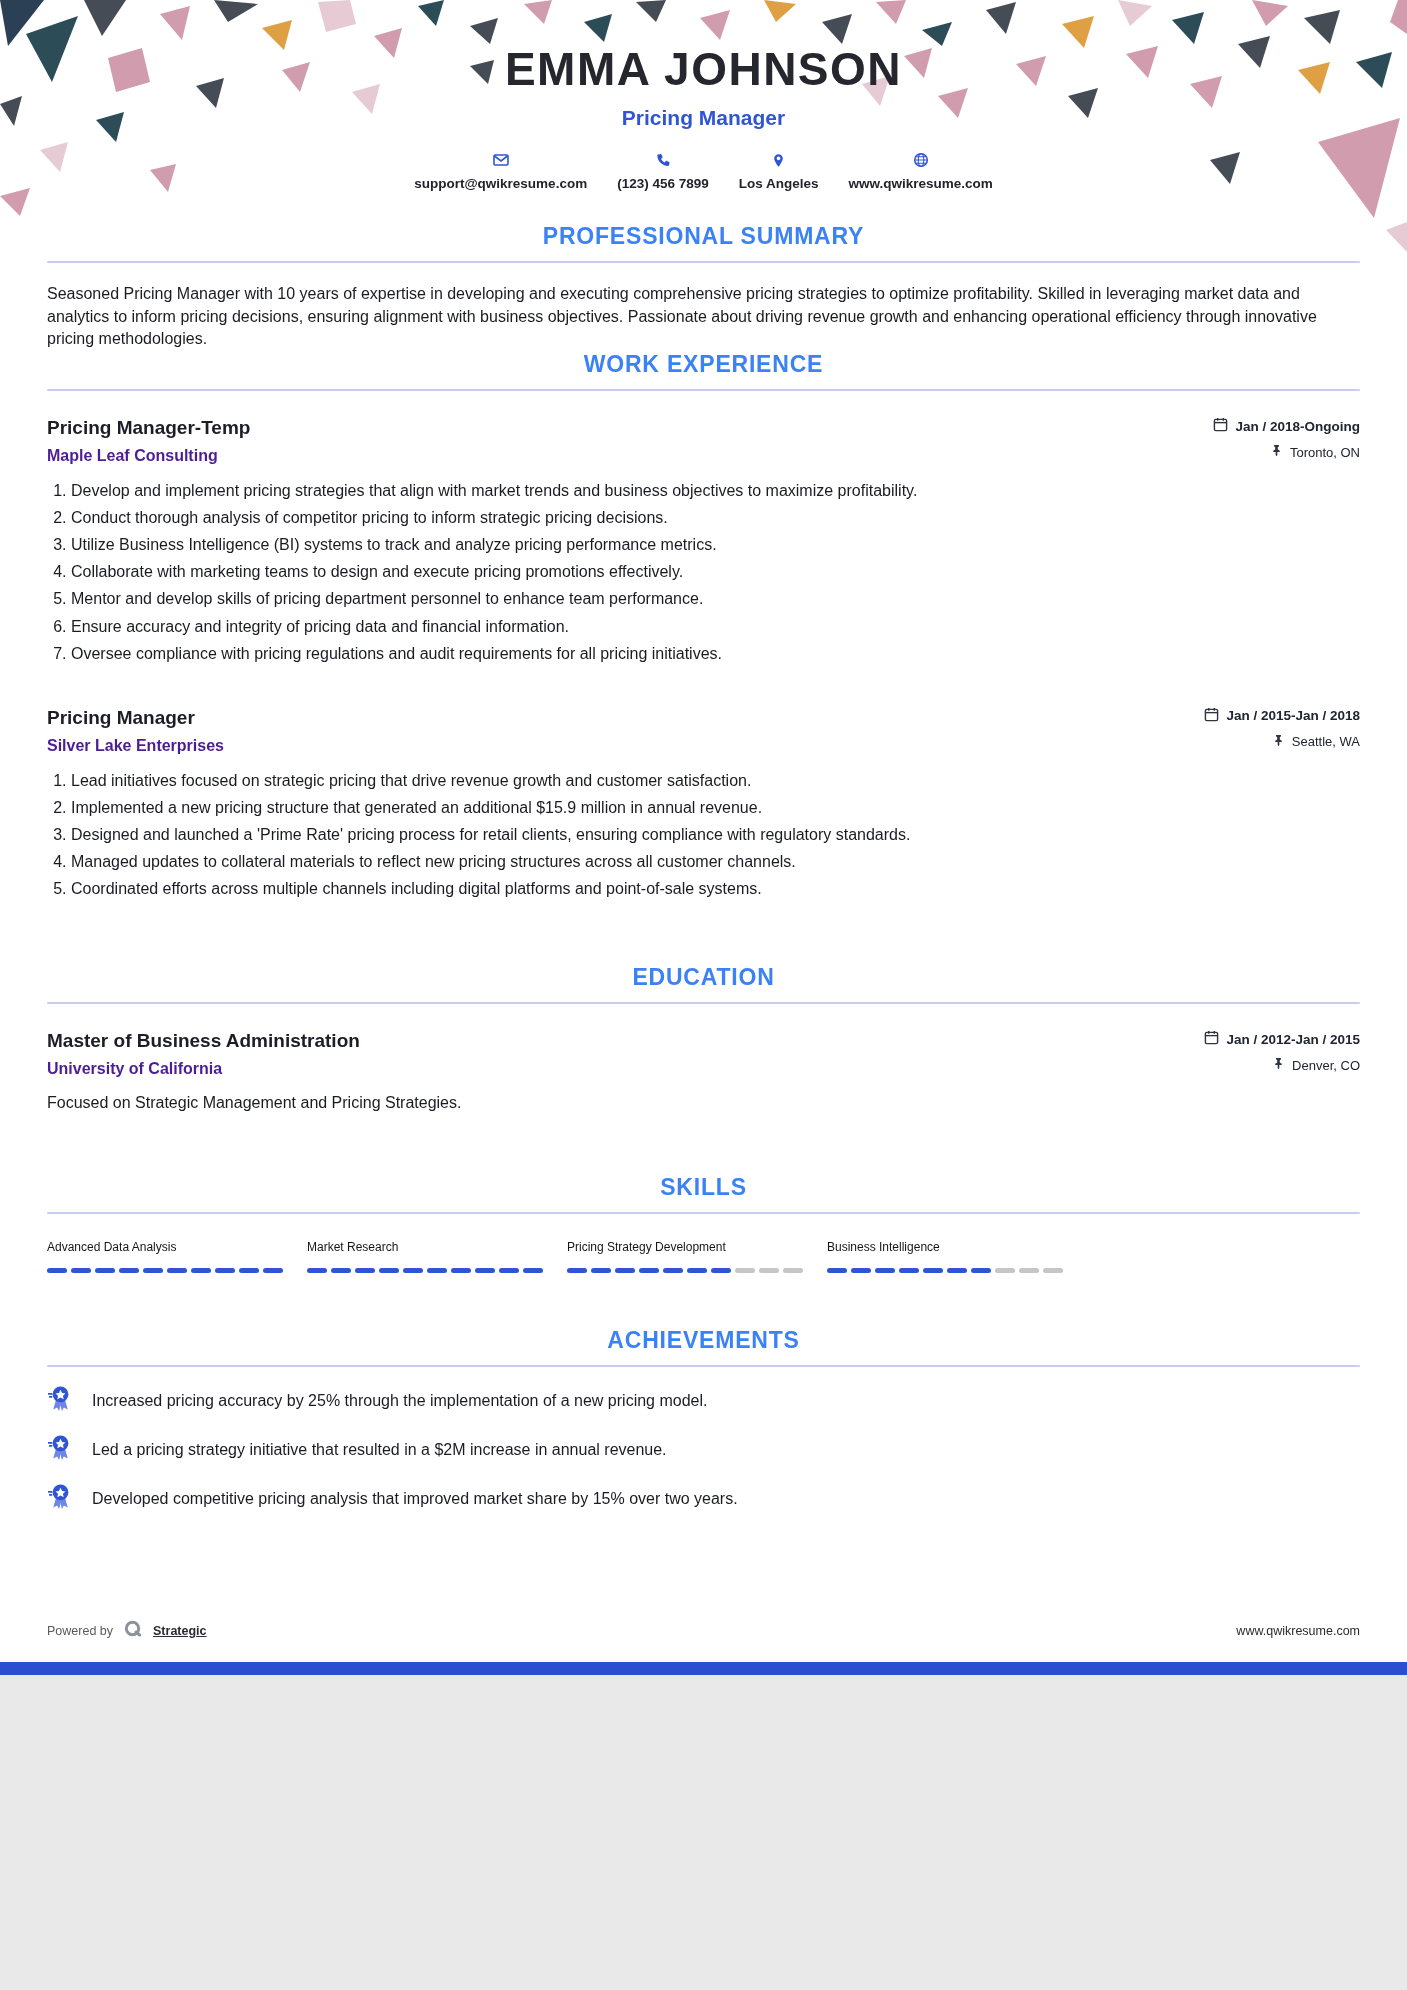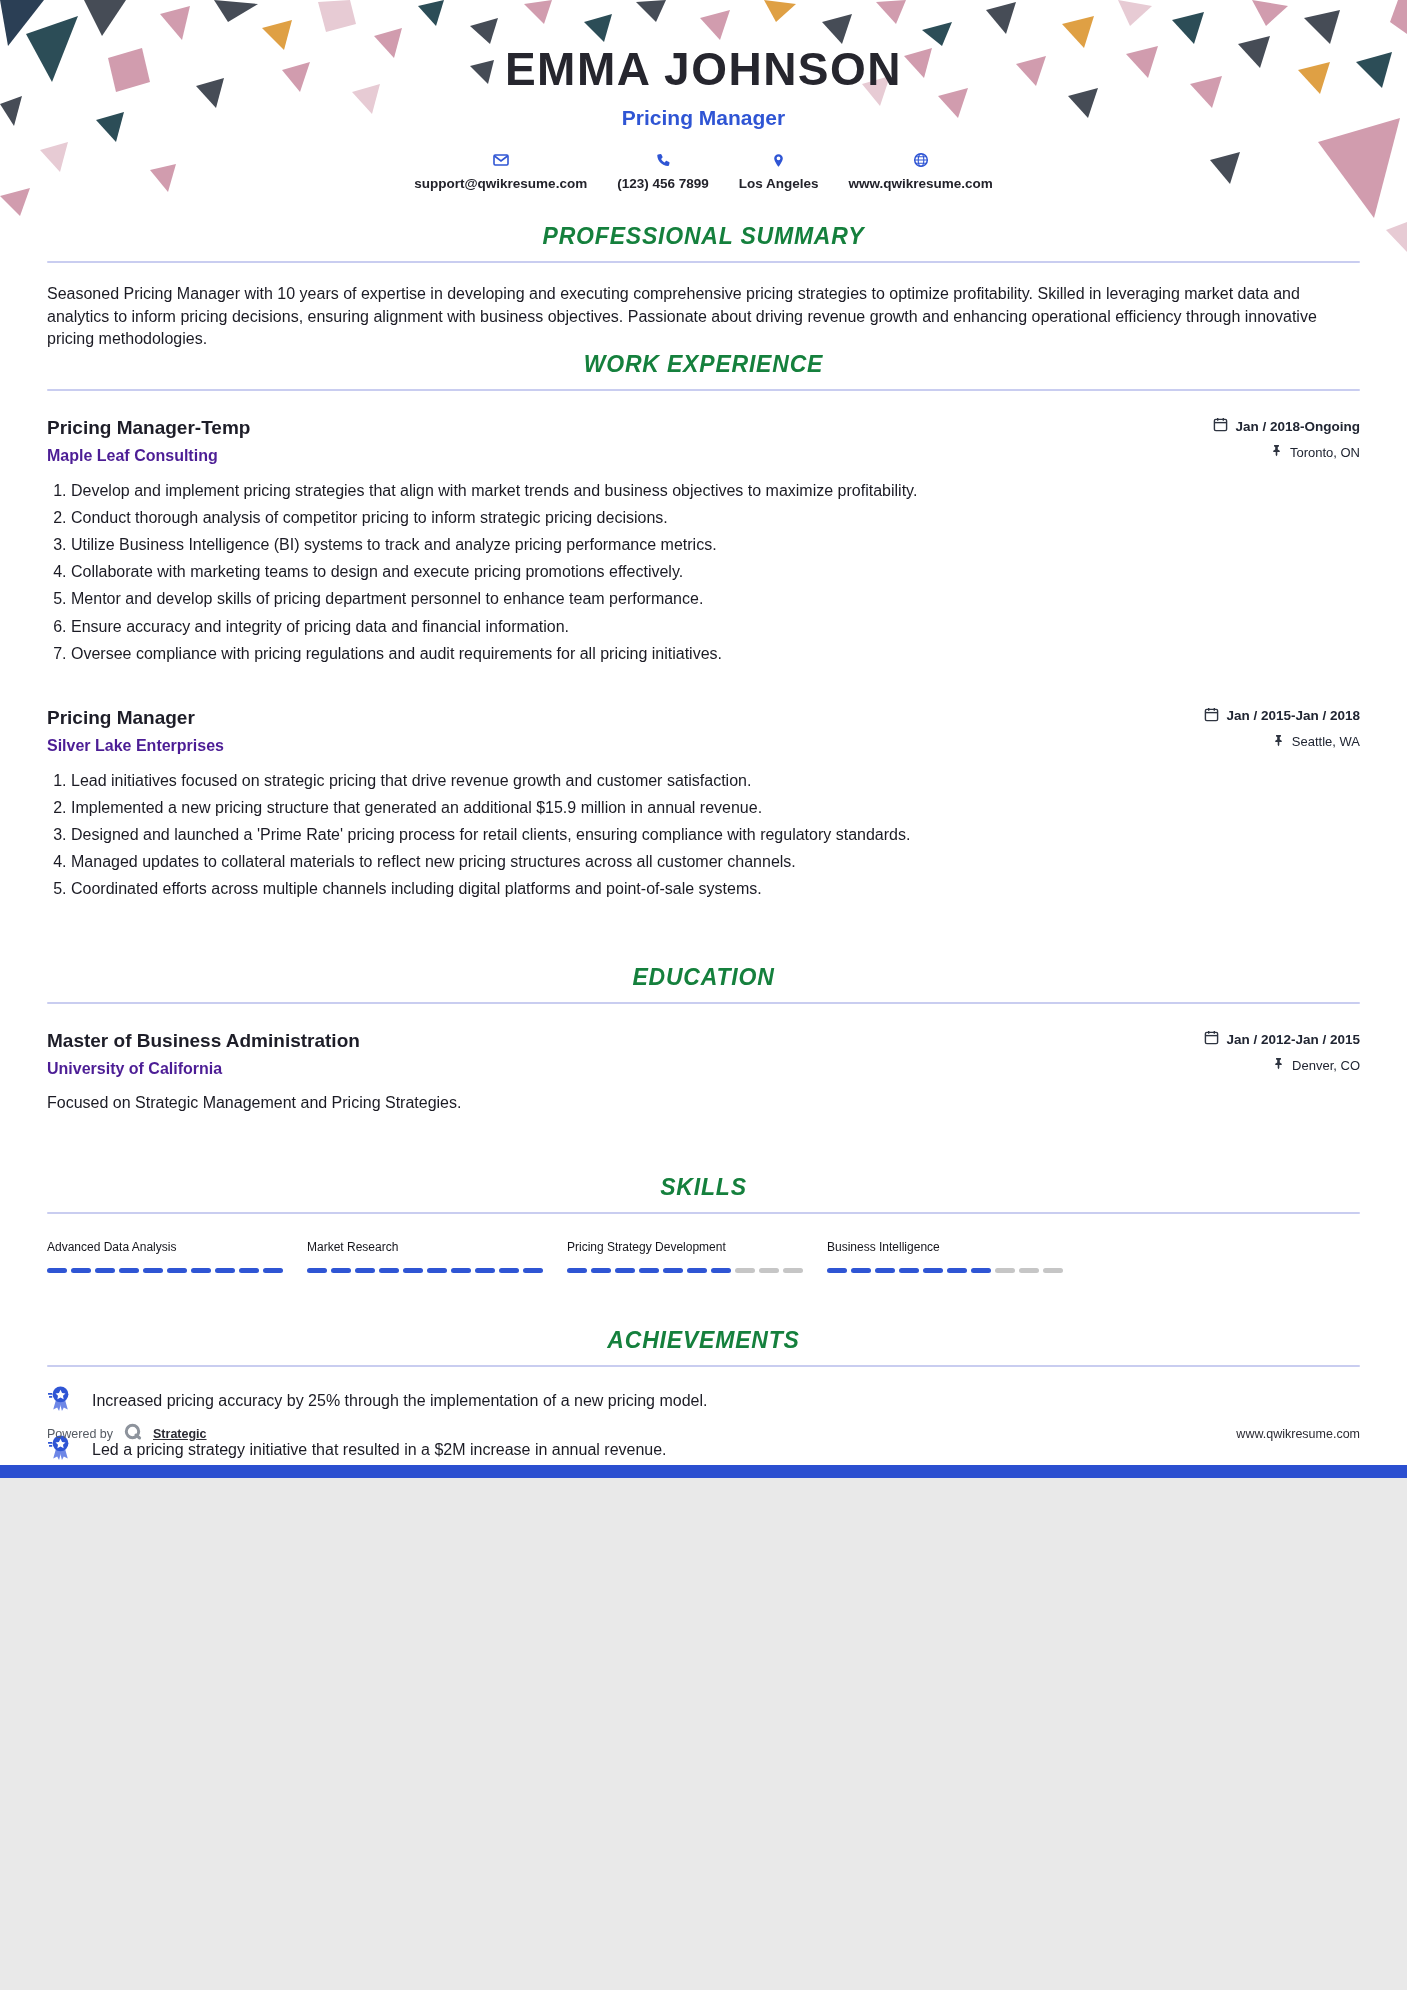--- a/index.html
+++ b/index.html
@@ -1,21 +1,21 @@
 <!DOCTYPE html>
 <html><head>
 <meta charset="utf-8">
 <style>
   * { box-sizing: border-box; margin: 0; padding: 0; }
   html,body { background:#e9e9e9; }
   body { font-family: "Liberation Sans", "DejaVu Sans", sans-serif; }
   .page {
     position: relative;
     width: 1407px;
-    height: 1478px;
+    height: 1675px;
     margin: 0 auto;
     background: #ffffff;
     overflow: hidden;
     color: #1b1b24;
   }
   .terrazzo {
     position: absolute;
     top: 0; left: 0;
     width: 1407px; height: 260px;
     z-index: 0;
@@ -56,22 +56,21 @@
   .contact-item svg { display:block; }
 
   
   section { }
   #summary-section { margin-top: 32px; }
   .section-heading {
     text-align: center;
     font-size: 23px;
     font-weight: 800;
     letter-spacing: 0.8px;
-    color: #15803d;
-    font-style: italic;
+    color: #3b82f6;
   }
   .rule {
     height: 2px;
     background: #c9cdf0;
     margin-top: 11px;
     border-radius: 1px;
   }
   .section-body { margin-top: 20px; }
   .body-text { font-size: 16px; line-height: 1.42; color: #1b1b24; }
 

